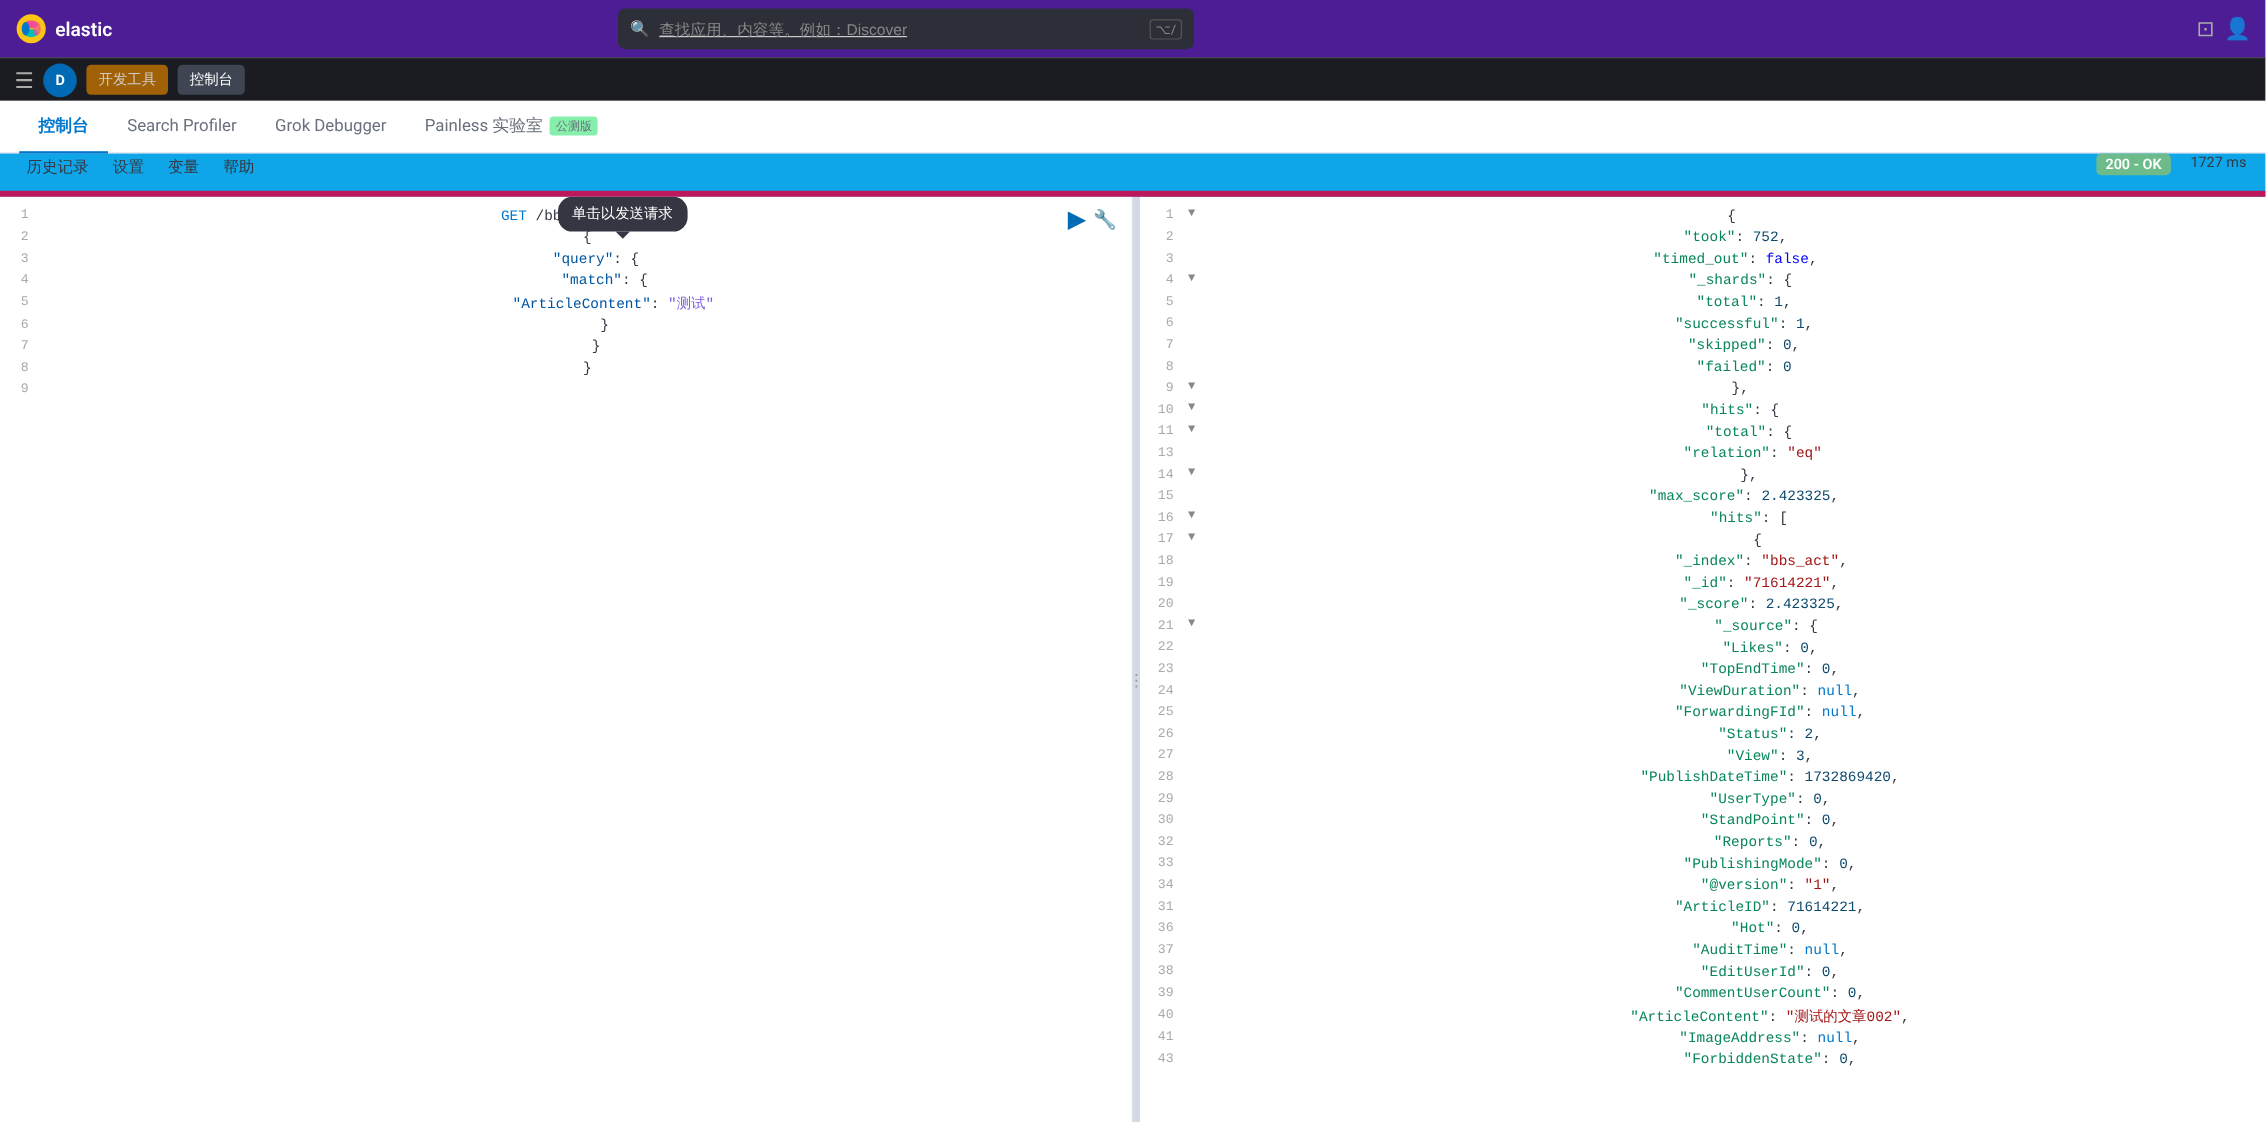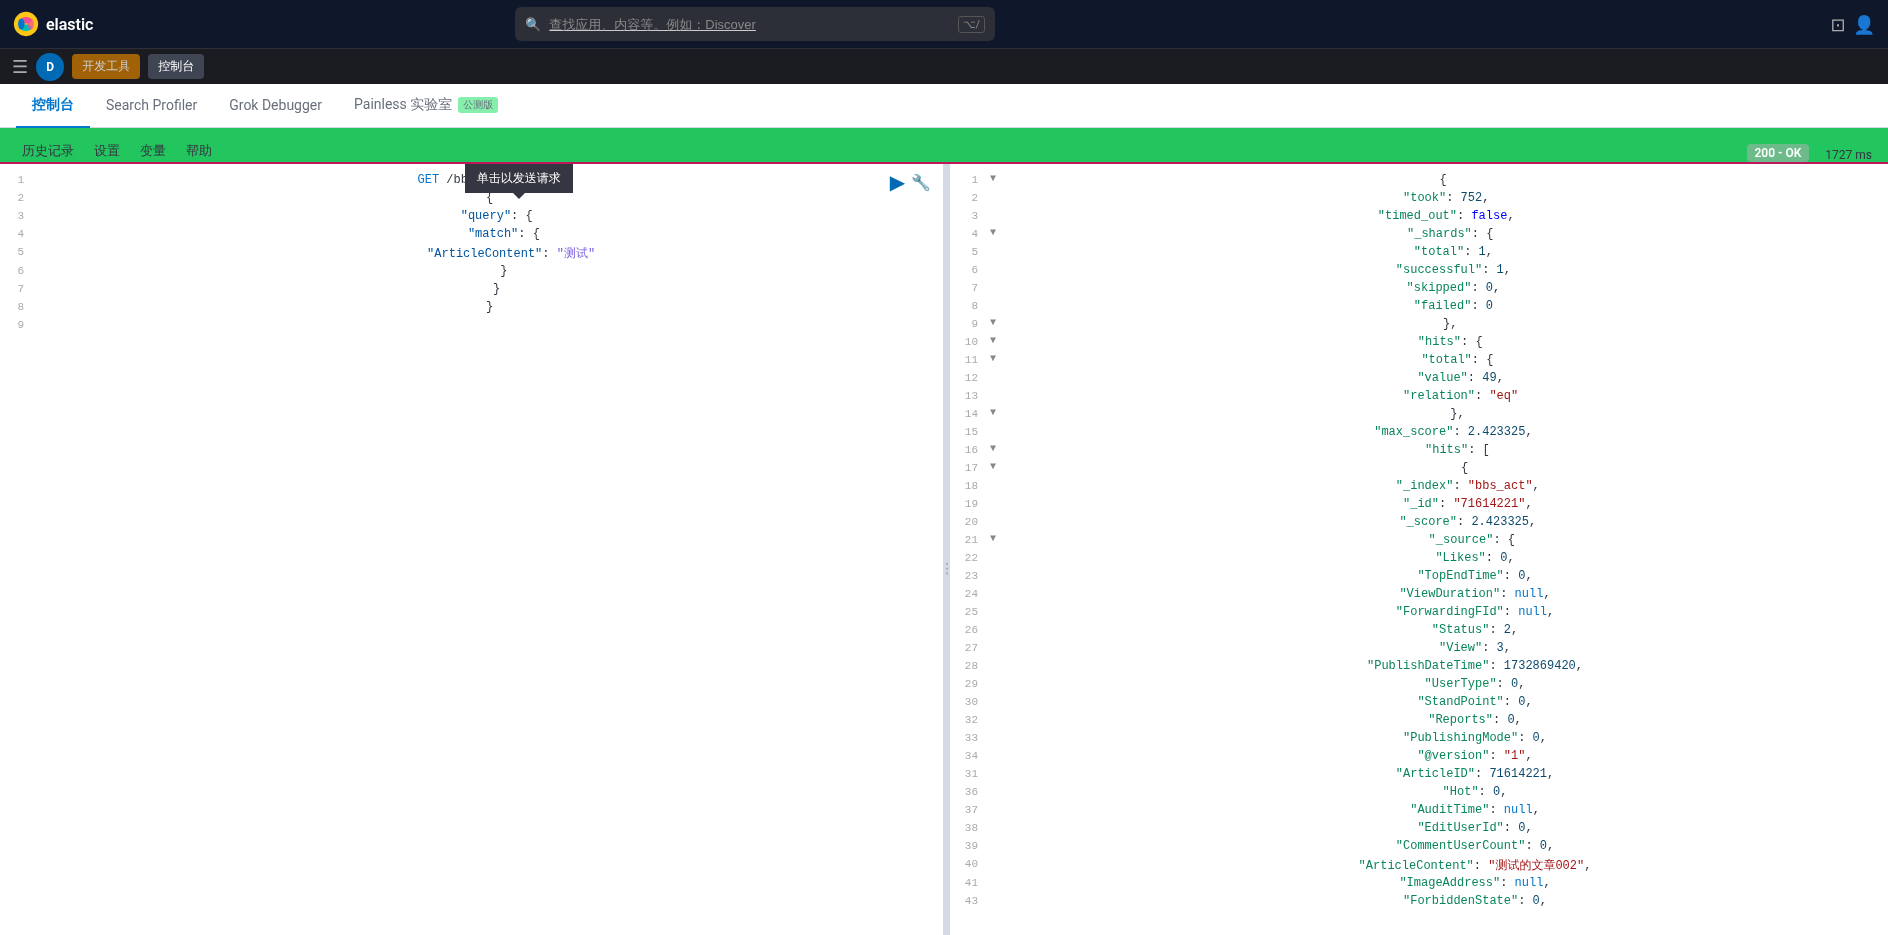--- a/index.html
+++ b/index.html
@@ -1,20 +1,20 @@
 <!DOCTYPE html>
 <html><head>
   <meta charset="utf-8">
   <style>
     * { box-sizing: border-box; margin: 0; padding: 0; }
     body { font-family: -apple-system, BlinkMacSystemFont, 'Segoe UI', Roboto, sans-serif; background: #fff; color: #343741; font-size: 13px; }
 
     
     .top-nav {
-      display: flex; align-items: center; background: #0f172a; height: 48px; padding: 0 12px; gap: 8px;
+      display: flex; align-items: center; background: #4c1d95; height: 48px; padding: 0 12px; gap: 8px;
     }
     .elastic-logo { display: flex; align-items: center; gap: 6px; color: #fff; font-size: 16px; font-weight: 600; }
     .elastic-logo-icon { width: 28px; height: 28px; }
     .top-nav-search {
       flex: 1; max-width: 480px; margin: 0 auto;
       display: flex; align-items: center;
       background: #2c2f38; border-radius: 6px; padding: 0 10px; height: 34px; gap: 8px;
     }
     .top-nav-search input {
       background: none; border: none; outline: none; color: #ccc; font-size: 13px; flex: 1; text-decoration: underline;
@@ -45,21 +45,21 @@
     .tab-item {
       padding: 0 16px; height: 44px; display: flex; align-items: center; cursor: pointer; font-size: 14px; color: #69707d; border-bottom: 2px solid transparent; white-space: nowrap;
     }
     .tab-item.active { color: #07c; border-bottom: 2px solid #07c; font-weight: 600; }
     .tab-badge {
       margin-left: 6px; background: #86efac; color: #69707d; font-size: 10px; border-radius: 3px; padding: 1px 5px;
     }
 
     
     .toolbar {
-      display: flex; align-items: flex-end; background: #22c55e; border-bottom: 2px solid #be185d; padding: 0 16px; height: 36px; gap: 8px;
+      display: flex; align-items: flex-start; background: #0ea5e9; border-bottom: 5px solid #be185d; padding: 0 16px; height: 36px; gap: 8px;
     }
     .toolbar-btn {
       background: none; border: none; color: #343741; font-size: 13px; cursor: pointer; padding: 2px 6px; border-radius: 3px;
     }
     .toolbar-spacer { flex: 1; }
     .status-badge {
       background: #6dbb8a; color: #fff; font-size: 12px; font-weight: 600; border-radius: 4px; padding: 2px 8px;
     }
     .timing-text { color: #343741; font-size: 12px; margin-left: 8px; }
 
@@ -78,21 +78,21 @@
     .run-btn {
       background: none; border: none; cursor: pointer; color: #006bb4; font-size: 20px;
     }
     .wrench-btn {
       background: none; border: none; cursor: pointer; color: #888; font-size: 16px;
     }
 
     
     .tooltip-box {
       position: absolute; top: 0; left: 50%; transform: translateX(-50%);
-      background: #343741; color: #fff; padding: 6px 12px; border-radius: 0; font-size: 12px;
+      background: #343741; color: #fff; padding: 6px 12px; border-radius: 12px; font-size: 12px;
       white-space: nowrap; z-index: 100; pointer-events: none;
     }
     .tooltip-box::after {
       content: ''; position: absolute; bottom: -6px; left: 50%; transform: translateX(-50%);
       border: 6px solid transparent; border-top-color: #343741; border-bottom: none;
     }
 
     
     .code-editor {
       flex: 1; overflow-y: auto; padding: 8px 0; font-family: 'Courier New', monospace; font-size: 12px; background: #fff;
@@ -287,24 +287,20 @@
         <span class="line-num">10</span>
         <span class="jtriangle">▼</span>
         <span class="line-content">  <span class="jkey">"hits"</span>: {</span>
       </div>
       <div class="json-line">
         <span class="line-num">11</span>
         <span class="jtriangle">▼</span>
         <span class="line-content">    <span class="jkey">"total"</span>: {</span>
       </div>
       <div class="json-line">
-        <span class="line-num">12</span>
-        <span class="line-content">      <span class="jkey">"value"</span>: <span class="jnum">49</span>,</span>
-      </div>
-      <div class="json-line">
         <span class="line-num">13</span>
         <span class="line-content">      <span class="jkey">"relation"</span>: <span class="jstr">"eq"</span></span>
       </div>
       <div class="json-line">
         <span class="line-num">14</span>
         <span class="jtriangle">▼</span>
         <span class="line-content jpunc">    },</span>
       </div>
       <div class="json-line">
         <span class="line-num">15</span>

